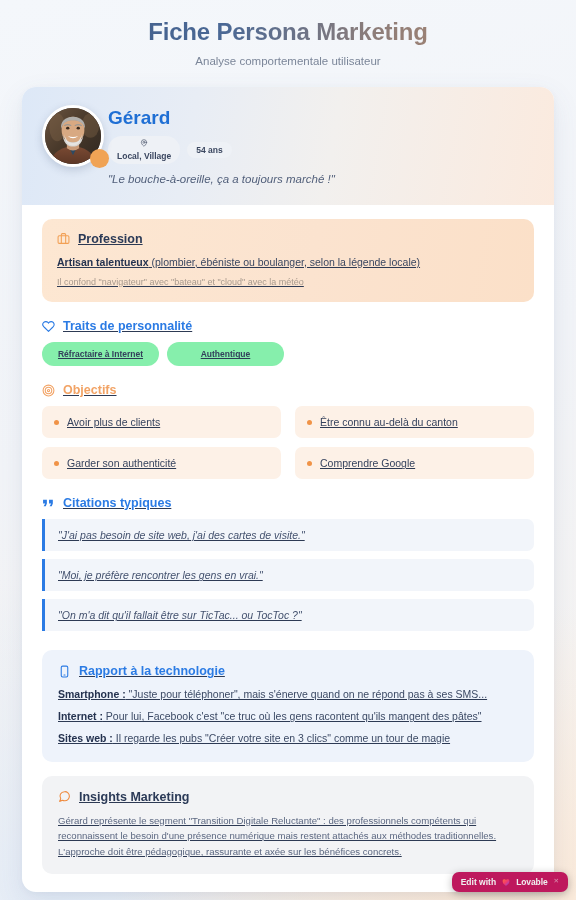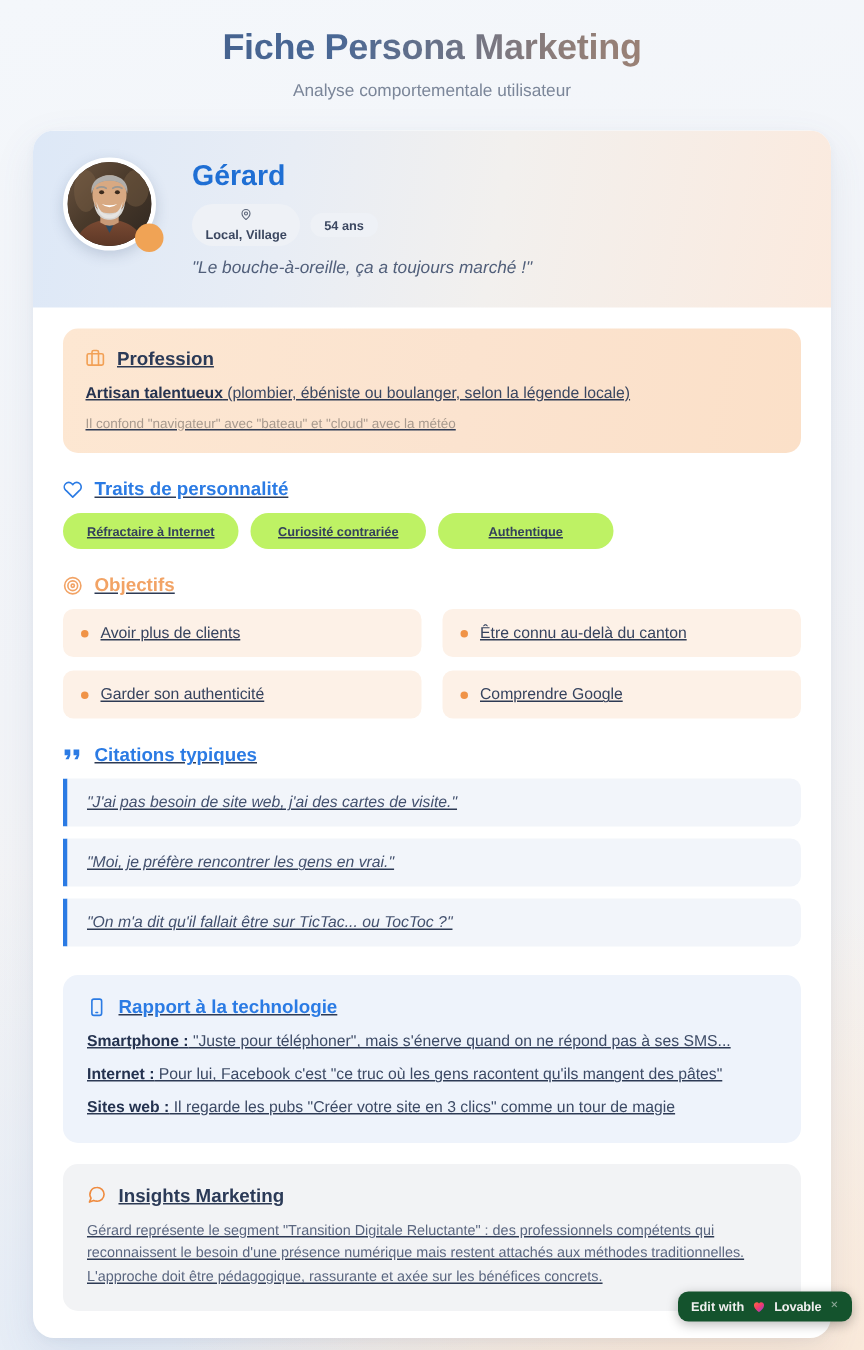--- a/index.html
+++ b/index.html
@@ -49,21 +49,21 @@
     background: #ffffff;
     border-radius: 14px;
     box-shadow: 0 10px 28px rgba(80,100,140,0.10), 0 2px 6px rgba(80,100,140,0.05);
     overflow: hidden;
   }
 
   
   .persona-header {
     display: flex;
     align-items: flex-start;
-    gap: 24px;
+    gap: 4px;
     padding: 18px 20px 20px;
     background: linear-gradient(100deg, #dde8f7 0%, #e8edf5 32%, #f2f0ee 58%, #fbeade 100%);
   }
   .avatar-wrap {
     position: relative;
     flex: 0 0 auto;
     width: 62px;
     height: 62px;
   }
   .avatar {
@@ -163,21 +163,21 @@
   }
 
   
   .block { margin-top: 17px; }
   .trait-row {
     display: grid;
     grid-template-columns: repeat(4, 1fr);
     gap: 8px;
   }
   .trait-pill {
-    background: #bef264;
+    background: #86efac;
     border-radius: 999px;
     text-align: center;
     padding: 7px 4px;
     font-size: 8.5px;
     font-weight: 700;
     color: #33405b;
     white-space: nowrap;
     overflow: hidden;
     text-overflow: ellipsis;
   }
@@ -241,25 +241,25 @@
   .insight-text {
     font-size: 9.6px;
     color: #5b6780;
     line-height: 1.62;
   }
 
   
   .lovable-badge {
     position: absolute;
     right: 8px;
-    bottom: 19px;
+    bottom: 8px;
     display: flex;
     align-items: center;
     gap: 5px;
-    background: #14532d;
+    background: #be185d;
     color: #efefef;
     border-radius: 7px;
     padding: 5px 9px 5px 9px;
     font-size: 8.5px;
     font-weight: 600;
     box-shadow: 0 2px 8px rgba(0,0,0,0.28);
   }
   .lovable-badge .lv-name { font-weight: 700; letter-spacing: -0.1px; text-align: right; }
   .lovable-badge .lv-mark { display: flex; }
   .lovable-badge .lv-close {
@@ -362,21 +362,20 @@
       <div class="section-head">
         <span class="ico">
           <svg width="13" height="13" viewBox="0 0 24 24" fill="none" stroke="#2b7be4" stroke-width="2" stroke-linecap="round" stroke-linejoin="round">
             <path d="M20.8 4.6a5.5 5.5 0 0 0-7.8 0L12 5.7l-1-1.1a5.5 5.5 0 0 0-7.8 7.8l1.1 1L12 21l7.7-7.6 1.1-1a5.5 5.5 0 0 0 0-7.8z"></path>
           </svg>
         </span>
         <span class="section-title title-blue">Traits de personnalité</span>
       </div>
       <div class="trait-row">
         <div class="trait-pill">Réfractaire à Internet</div>
-        <div class="trait-pill">Curiosité contrariée</div>
         <div class="trait-pill">Authentique</div>
       </div>
     </div>
 
     <div class="block">
       <div class="section-head">
         <span class="ico">
           <svg width="13" height="13" viewBox="0 0 24 24" fill="none" stroke="#f2a365" stroke-width="2" stroke-linecap="round" stroke-linejoin="round">
             <circle cx="12" cy="12" r="10"></circle>
             <circle cx="12" cy="12" r="6"></circle>

